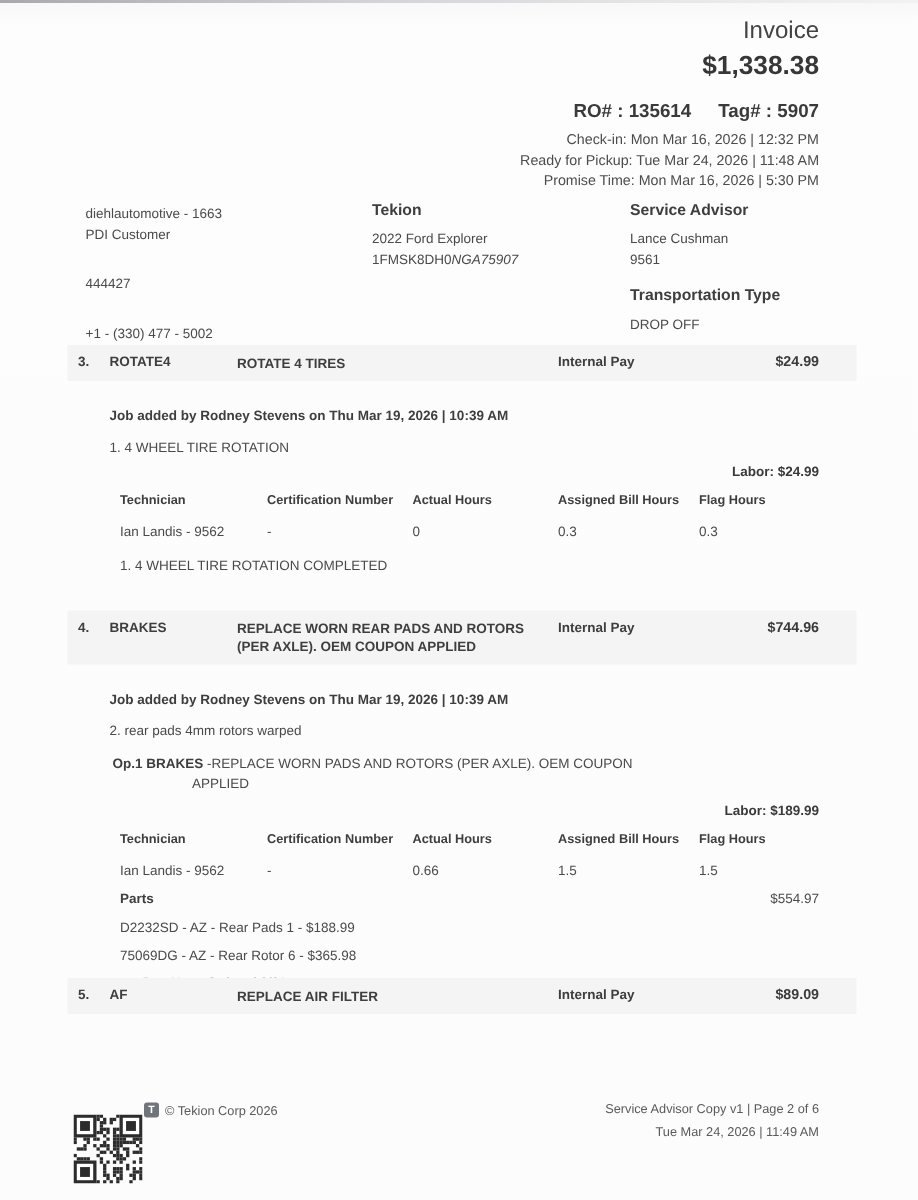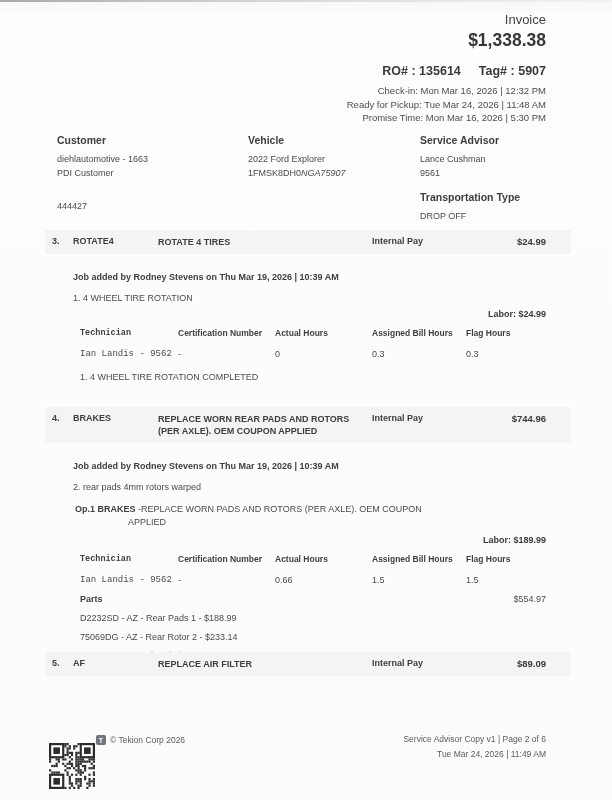--- a/index.html
+++ b/index.html
@@ -7,21 +7,21 @@
     position:relative;width:612px;height:800px;margin:0 auto;overflow:hidden;
     background:linear-gradient(180deg,#f7f7f8 0%,#fdfdfd 2%,#fcfcfc 100%);
     font-family:"Liberation Sans",sans-serif;color:#4a4a4a;
   }
   .scan-edge{position:absolute;top:0;left:0;right:0;height:2px;
     background:linear-gradient(90deg,#a8a8ad,#d3d3d7 40%,#e8e8eb 75%,#f2f2f4);}
   .b{font-weight:700;color:#3e3e3e;}
 
   
   .inv-header{position:absolute;top:12px;right:66px;text-align:right;}
-  .inv-label{font-size:13px;color:#434343;}
+  .inv-label{font-size:16px;color:#434343;}
   .inv-total{font-size:17.5px;font-weight:700;color:#373737;margin-top:3px;}
   .ro-tag{font-size:12.5px;font-weight:700;color:#3a3a3a;margin-top:13px;}
   .ro-tag .tag{margin-left:18px;}
   .hdr-dates{margin-top:6px;font-size:9.5px;line-height:13.5px;color:#4c4c4c;}
 
   
   .info-col{position:absolute;top:134px;font-size:9px;line-height:12px;}
   .col-customer{left:57px;width:180px;}
   .col-vehicle{left:248px;width:170px;}
   .col-advisor{left:420px;width:150px;}
@@ -43,21 +43,21 @@
   .jh-pay{font-weight:700;color:#3e3e3e;}
   .jh-price{margin-left:auto;font-weight:700;color:#3a3a3a;font-size:9.5px;}
   .job-added{margin:18px 0 0 21px;font-weight:700;color:#3e3e3e;}
   .job-concern{margin:11px 0 0 21px;}
   .job-op{margin:11px 0 0 23px;width:320px;padding-left:53px;text-indent:-53px;line-height:13px;}
   .labor-total{margin-top:6px;text-align:right;font-weight:700;color:#3a3a3a;}
   .ltable{margin:9px 0 0 28px;}
   .lt-row{display:flex;}
   .lt-head .lt-c{font-size:8.5px;font-weight:700;color:#3e3e3e;}
   .lt-body{margin-top:11px;}
-  .c1{width:98px;font-family:Liberation Mono, monospace;} .c2{width:97px;} .c3{width:97px;} .c4{width:94px;} .c5{flex:1;}
+  .c1{width:98px;} .c2{width:97px;} .c3{width:97px;} .c4{width:94px;} .c5{flex:1;}
   .completion{margin:13px 0 0 28px;}
   .parts-row{display:flex;margin:9px 0 0 0;}
   .parts-label{margin-left:28px;font-weight:700;color:#3e3e3e;}
   .parts-total{margin-left:auto;}
   .part-line{margin:9px 0 0 28px;}
   .part-note{margin:8px 0 0 43px;color:#9b9b9b;}
 
   
   .qr{position:absolute;left:49px;top:743px;width:46px;height:46px;}
   .foot-left{position:absolute;left:96px;top:735px;display:flex;align-items:center;gap:4px;
@@ -80,29 +80,28 @@
       <span>RO# : 135614</span><span class="tag">Tag# : 5907</span>
     </div>
     <div class="hdr-dates">
       <div>Check-in: Mon Mar 16, 2026 | 12:32 PM</div>
       <div>Ready for Pickup: Tue Mar 24, 2026 | 11:48 AM</div>
       <div>Promise Time: Mon Mar 16, 2026 | 5:30 PM</div>
     </div>
   </div>
 
   <div class="info-col col-customer">
-    <div class="info-label">Customer</div>
     <div class="info-line">diehlautomotive - 1663</div>
     <div class="info-line">PDI Customer</div>
     <div class="info-line info-gap">444427</div>
     <div class="info-line info-gap">+1 - (330) 477 - 5002</div>
   </div>
 
   <div class="info-col col-vehicle">
-    <div class="info-label">Vehicle</div>
+    <div class="info-label">Tekion</div>
     <div class="info-line">2022 Ford Explorer</div>
     <div class="info-line vin"><span>1FMSK8DH0</span><i>NGA75907</i></div>
   </div>
 
   <div class="info-col col-advisor">
     <div class="info-label">Service Advisor</div>
     <div class="info-line">Lance Cushman</div>
     <div class="info-line">9561</div>
     <div class="transport-block">
       <div class="info-label">Transportation Type</div>
@@ -170,21 +169,21 @@
         <div class="lt-c c3">0.66</div>
         <div class="lt-c c4">1.5</div>
         <div class="lt-c c5">1.5</div>
       </div>
     </div>
     <div class="parts-row">
       <div class="parts-label">Parts</div>
       <div class="parts-total">$554.97</div>
     </div>
     <div class="part-line">D2232SD - AZ - Rear Pads 1 - $188.99</div>
-    <div class="part-line">75069DG - AZ - Rear Rotor 2 - $233.14</div>
+    <div class="part-line">75069DG - AZ - Rear Rotor 6 - $365.98</div>
     <div class="part-note">Part Note: Ordered 3/21</div>
   </div>
 
   <div class="job job-5">
     <div class="job-head">
       <div class="jh-num">5.</div>
       <div class="jh-code">AF</div>
       <div class="jh-desc">
           <span>REPLACE AIR FILTER</span>
         </div>

